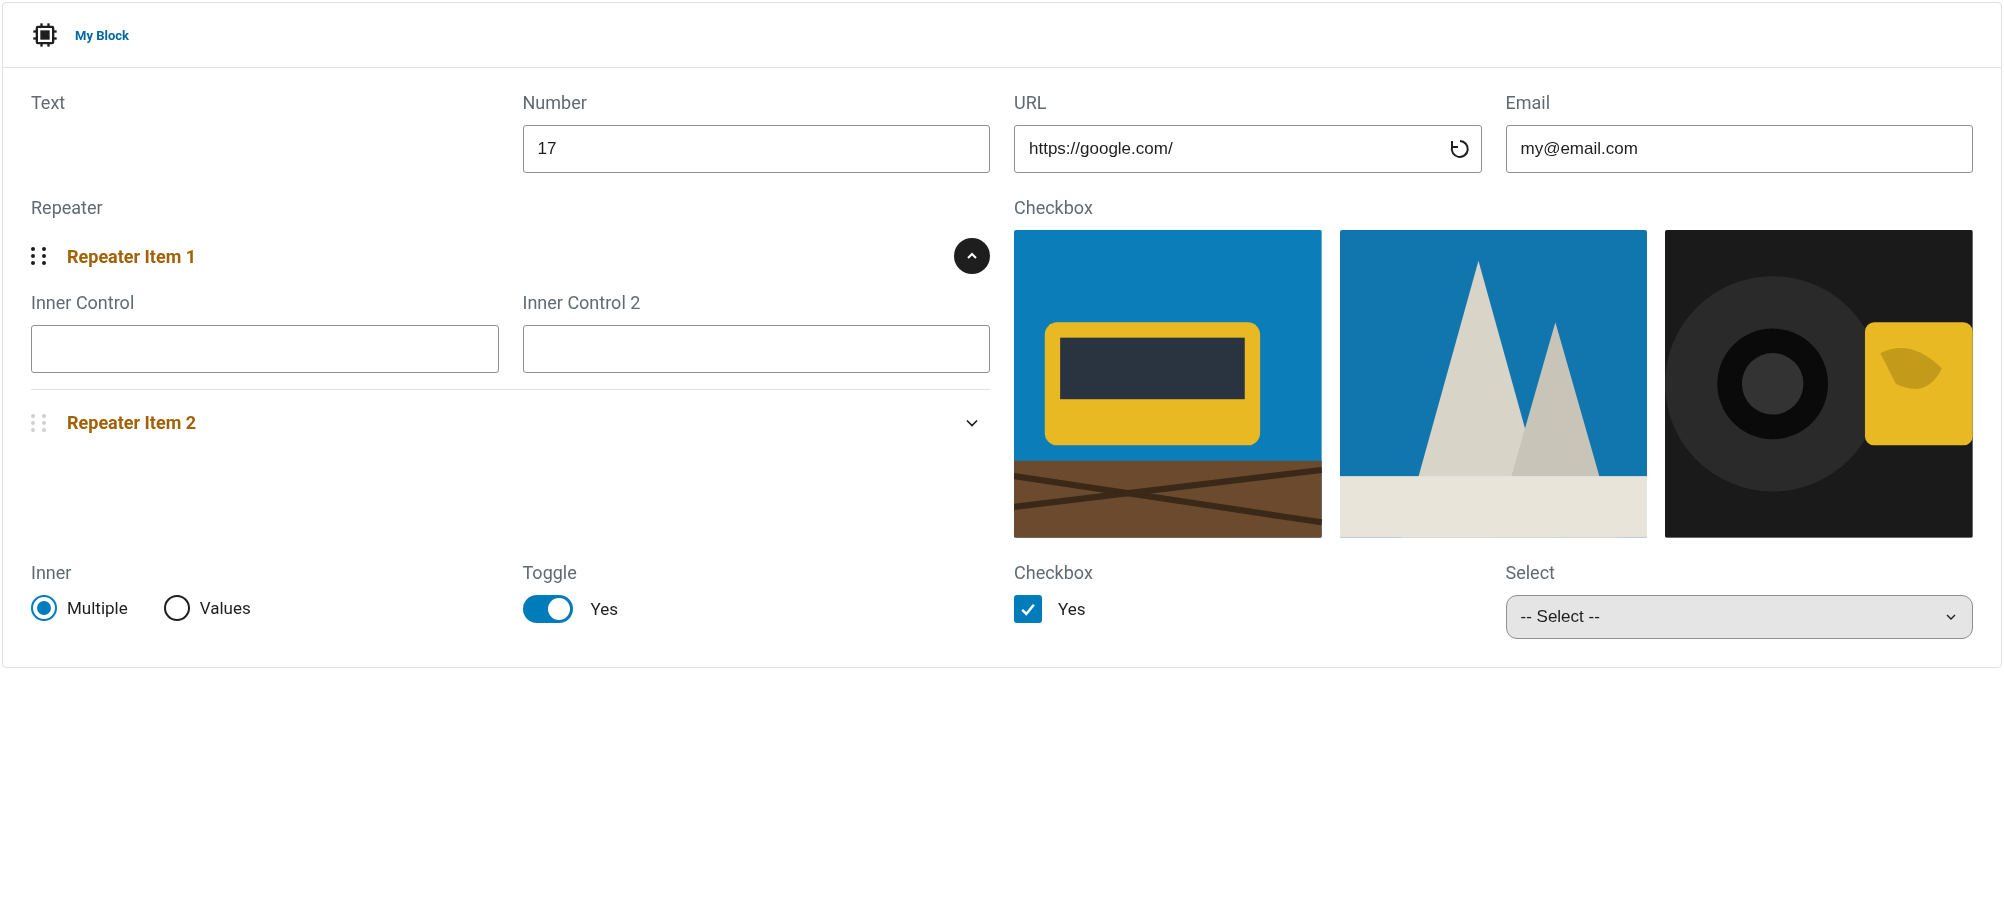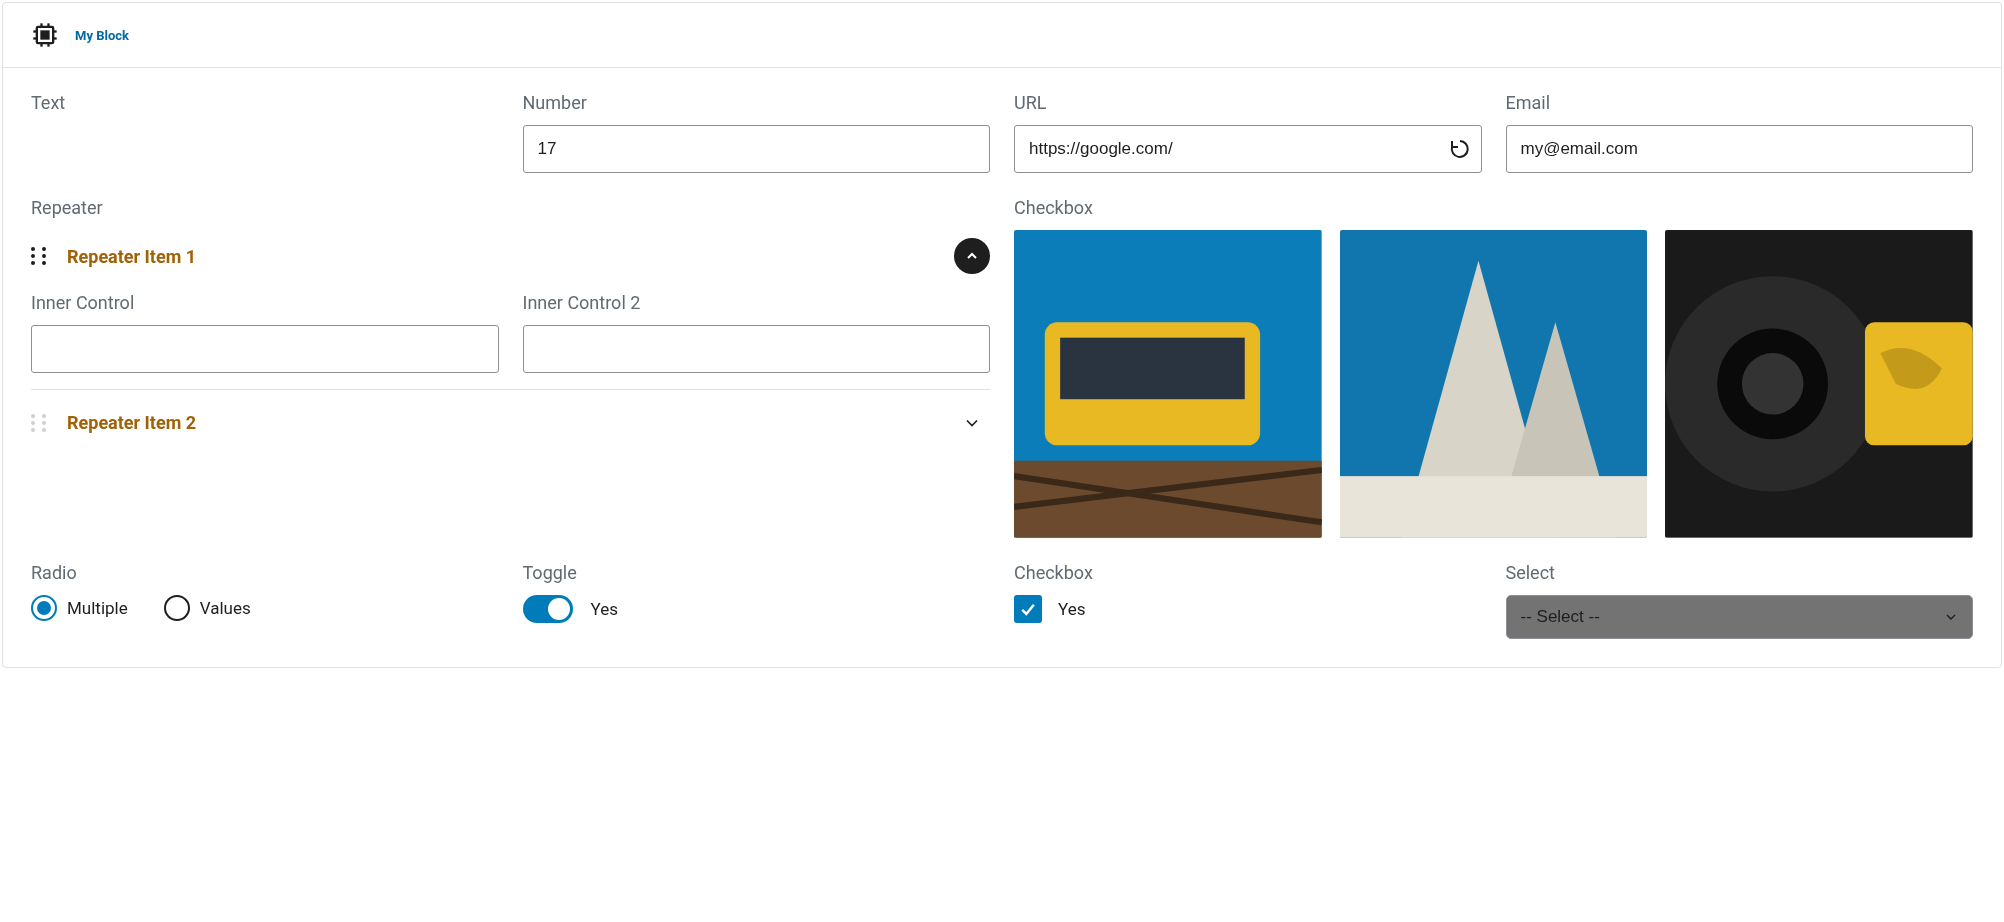--- a/index.html
+++ b/index.html
@@ -155,24 +155,24 @@
 .checkbox-row { display: flex; align-items: center; gap: 16px; }
 .checkbox-box {
   width: 28px; height: 28px; background: #007cba; border-radius: 3px;
   display: flex; align-items: center; justify-content: center;
 }
 .checkbox-box svg { color: #fff; width: 20px; height: 20px; }
 .select {
   width: 100%;
   height: 44px;
   border: 1px solid #8c8f94;
-  border-radius: 5px;
+  border-radius: 11px;
   padding: 0 14px;
   font-size: 17px;
-  background: #737373;
+  background: #e5e5e5;
   appearance: none;
   color: #1e1e1e;
 }
 .select-wrap { position: relative; }
 .select-caret {
   position: absolute; right: 14px; top: 50%; transform: translateY(-50%);
   width: 16px; height: 16px; color: #1e1e1e; pointer-events: none;
 }
 .bottom-row {
   display: grid;
@@ -306,21 +306,21 @@
                 <rect x="65" y="30" width="35" height="40" fill="#e8b923" rx="3"></rect>
                 <path d="M70 40 Q80 35 90 45 Q85 55 75 50" fill="#c49a1a"></path>
               </svg>
           </div>
         </div>
       </div>
     </div>
 
     <div class="bottom-row">
       <div>
-        <label class="field-label">Radio</label>
+        <label class="field-label">Inner</label>
         <div class="radio-group">
           <div class="radio">
             <div class="radio-circle checked"></div>
             <span class="radio-label">Multiple</span>
           </div>
           <div class="radio">
             <div class="radio-circle"></div>
             <span class="radio-label">Values</span>
           </div>
         </div>

